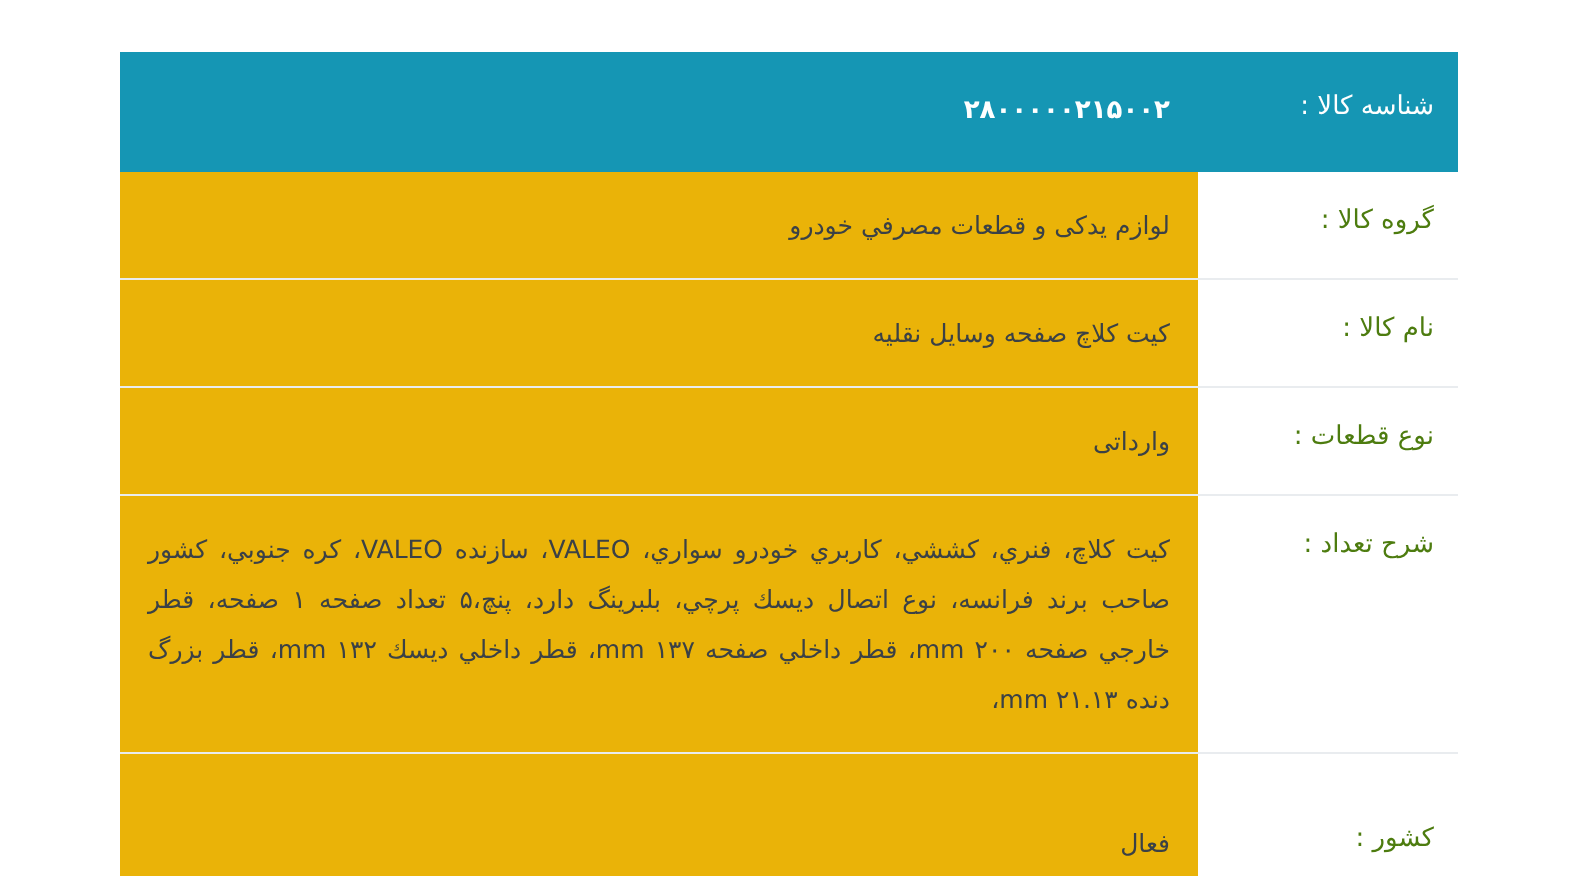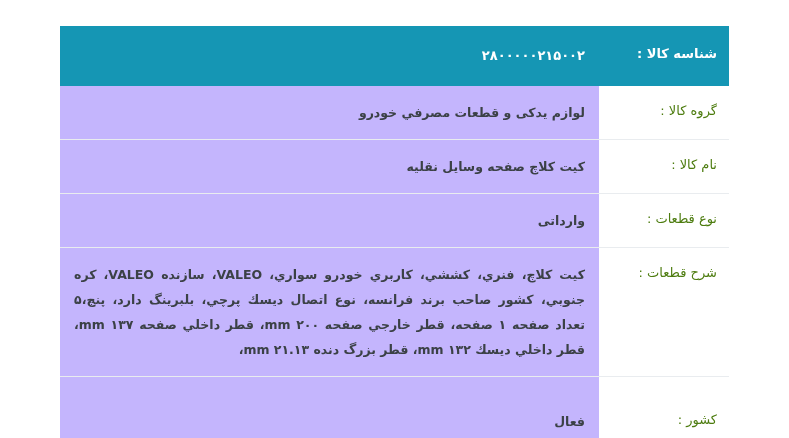--- a/index.html
+++ b/index.html
@@ -43,31 +43,31 @@
     border-bottom: 1px solid #e9ecef;
     background: #ffffff;
     line-height: 1.7;
   }
   .value-cell {
     padding: 14px 14px 14px 14px;
     text-align: justify;
     text-align-last: right;
     font-size: 12.5px;
     color: #3b4146;
-    font-weight: bold;
+    font-weight: normal;
     border-bottom: 1px solid #e9ecef;
-    background: #c4b5fd;
+    background: #eab308;
     line-height: 2.0;
   }
   
   .row-header .label-cell {
     background: #1596b4;
     color: #ffffff;
     font-size: 13px;
-    font-weight: bold;
+    font-weight: normal;
     border-bottom: none;
     padding-top: 17px;
     padding-bottom: 17px;
   }
   .row-header .value-cell {
     background: #1596b4;
     color: #ffffff;
     font-weight: bold;
     font-size: 13px;
     border-bottom: none;
@@ -125,21 +125,21 @@
       </tr>
 
       <tr>
         <td class="label-cell">نوع قطعات :</td>
         <td class="value-cell">
           <span class="v-narrow">وارداتی</span>
         </td>
       </tr>
 
       <tr>
-        <td class="label-cell">شرح قطعات :</td>
+        <td class="label-cell">شرح تعداد :</td>
         <td class="value-cell">
           <span class="v-wide">کیت کلاچ، فنري، کششي، کاربري خودرو سواري، VALEO، سازنده VALEO، کره جنوبي، کشور صاحب برند فرانسه، نوع اتصال دیسك پرچي، بلبرینگ دارد، پنچ،۵ تعداد صفحه ۱ صفحه، قطر خارجي صفحه ۲۰۰ mm، قطر داخلي صفحه ۱۳۷ mm، قطر داخلي دیسك ۱۳۲ mm، قطر بزرگ دنده ۲۱.۱۳ mm،</span>
         </td>
       </tr>
 
       <tr class="row-last">
         <td class="label-cell">کشور :</td>
         <td class="value-cell">
           <span class="v-narrow">فعال</span>
         </td>

